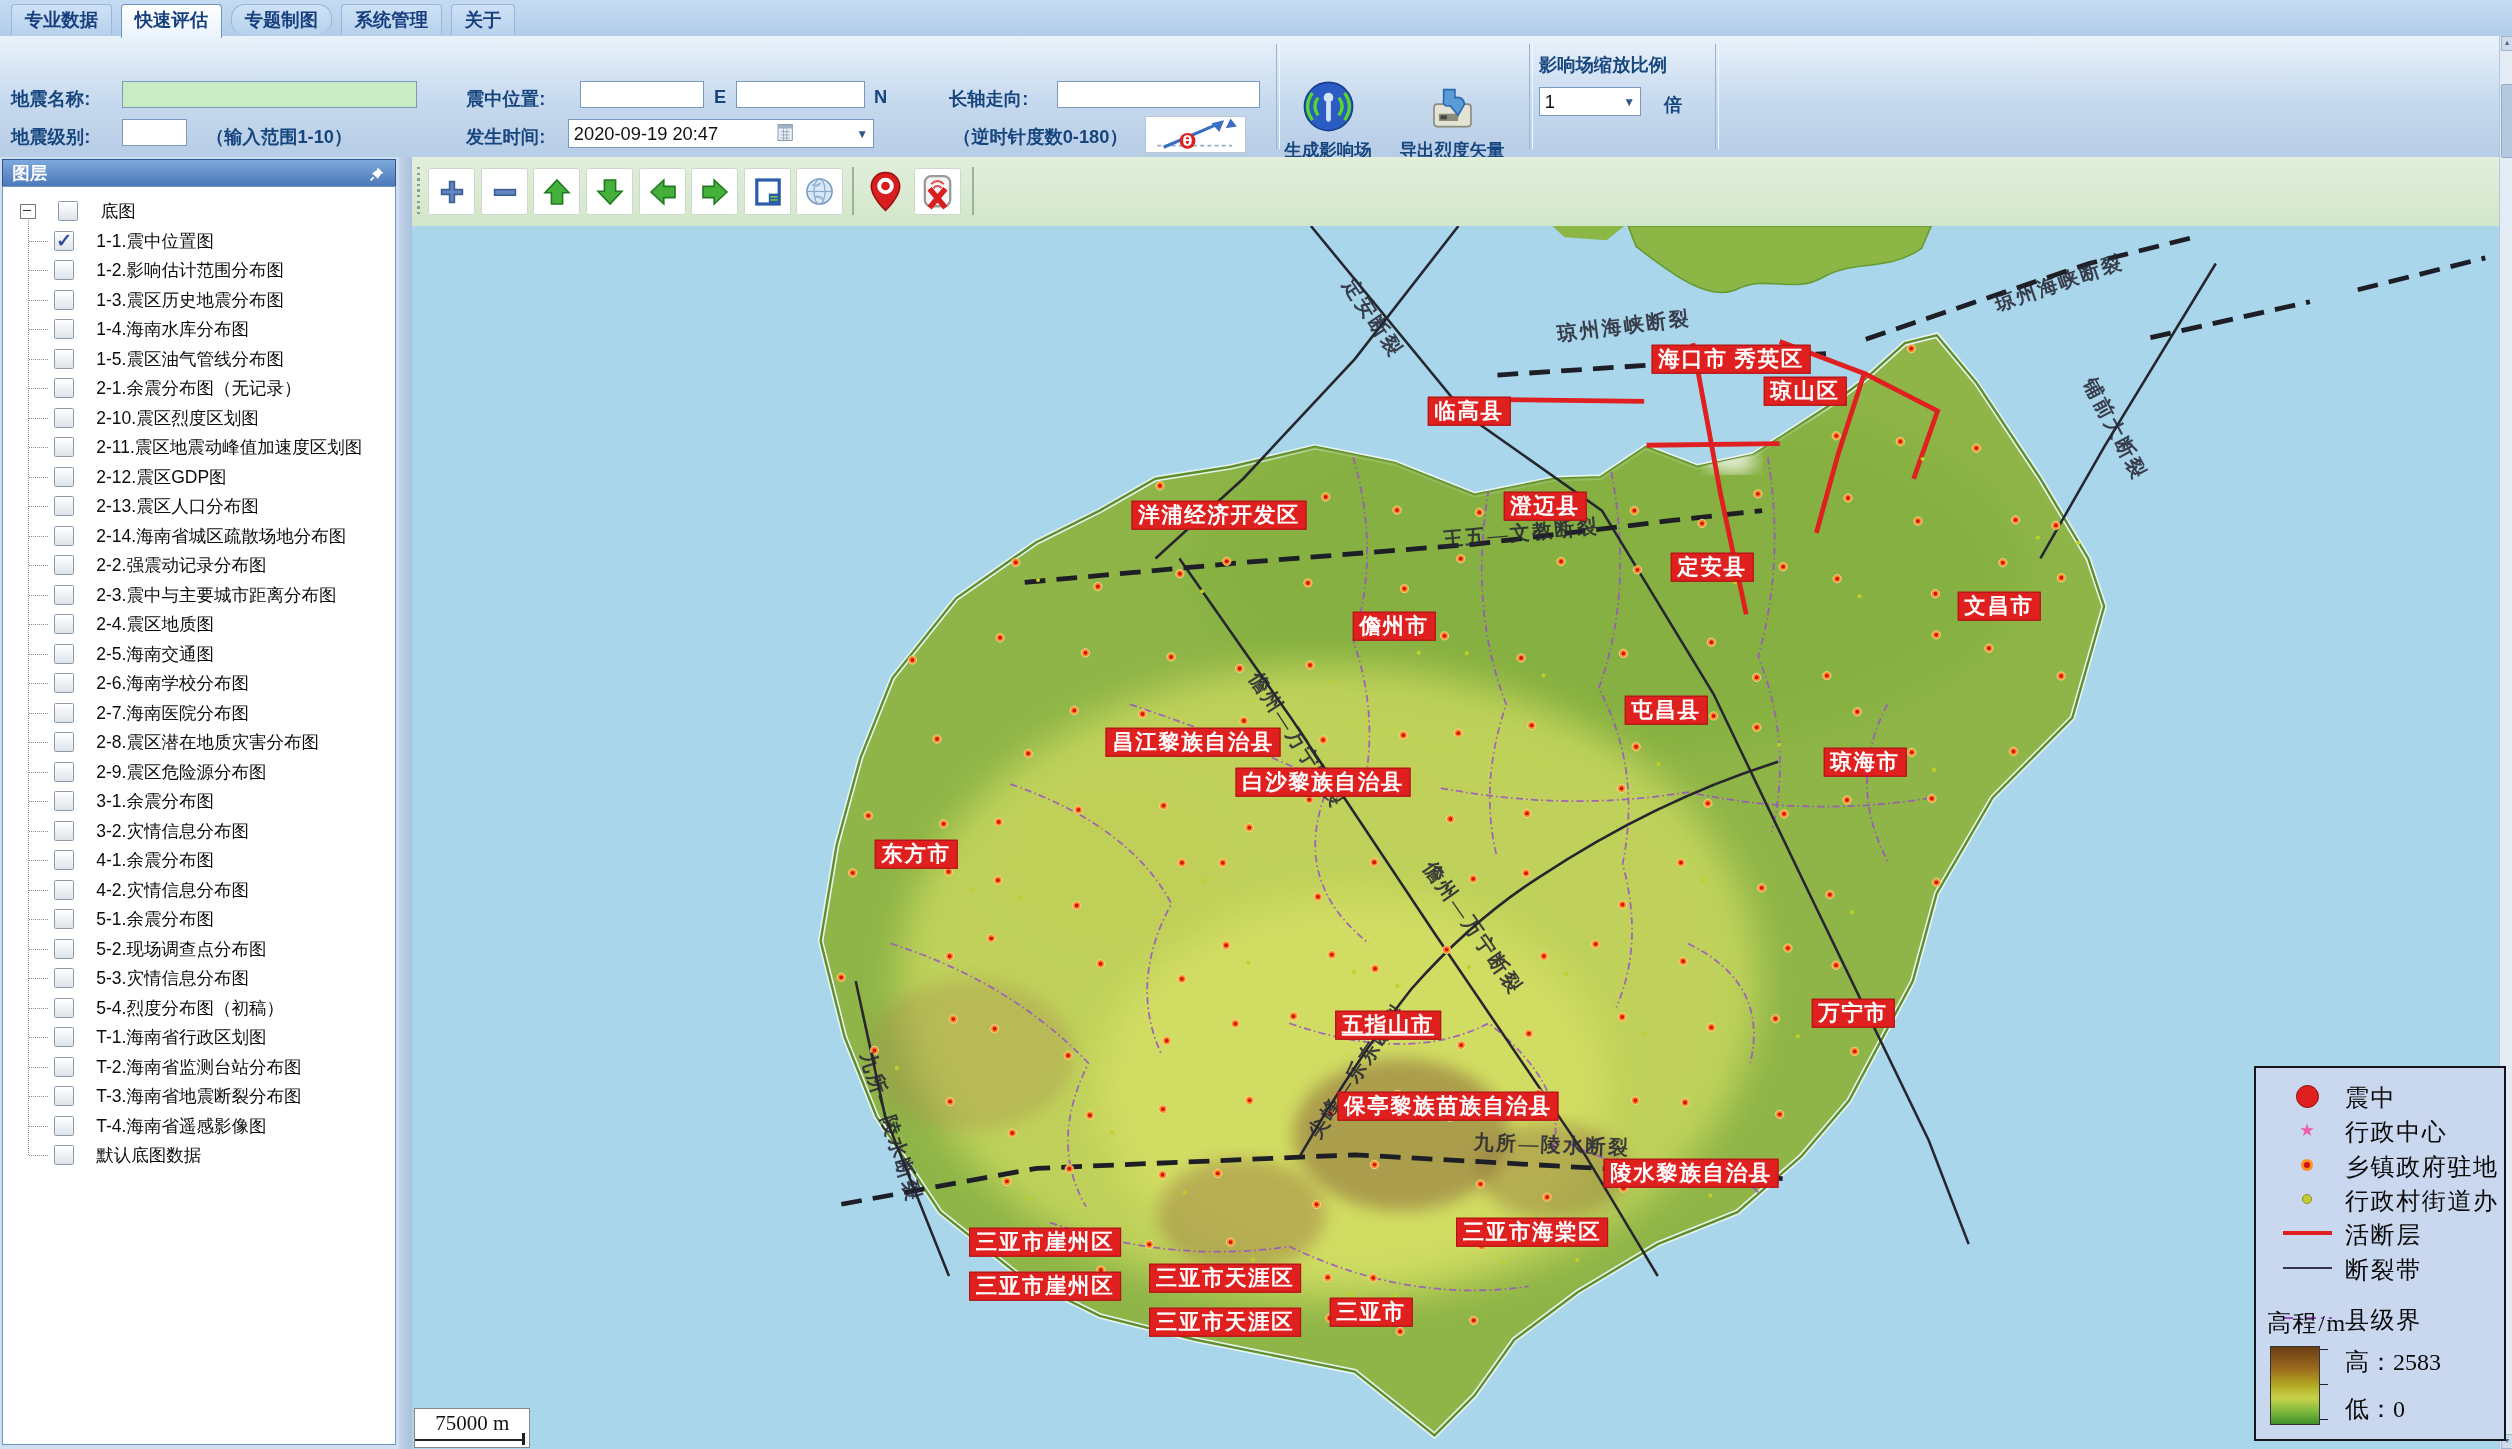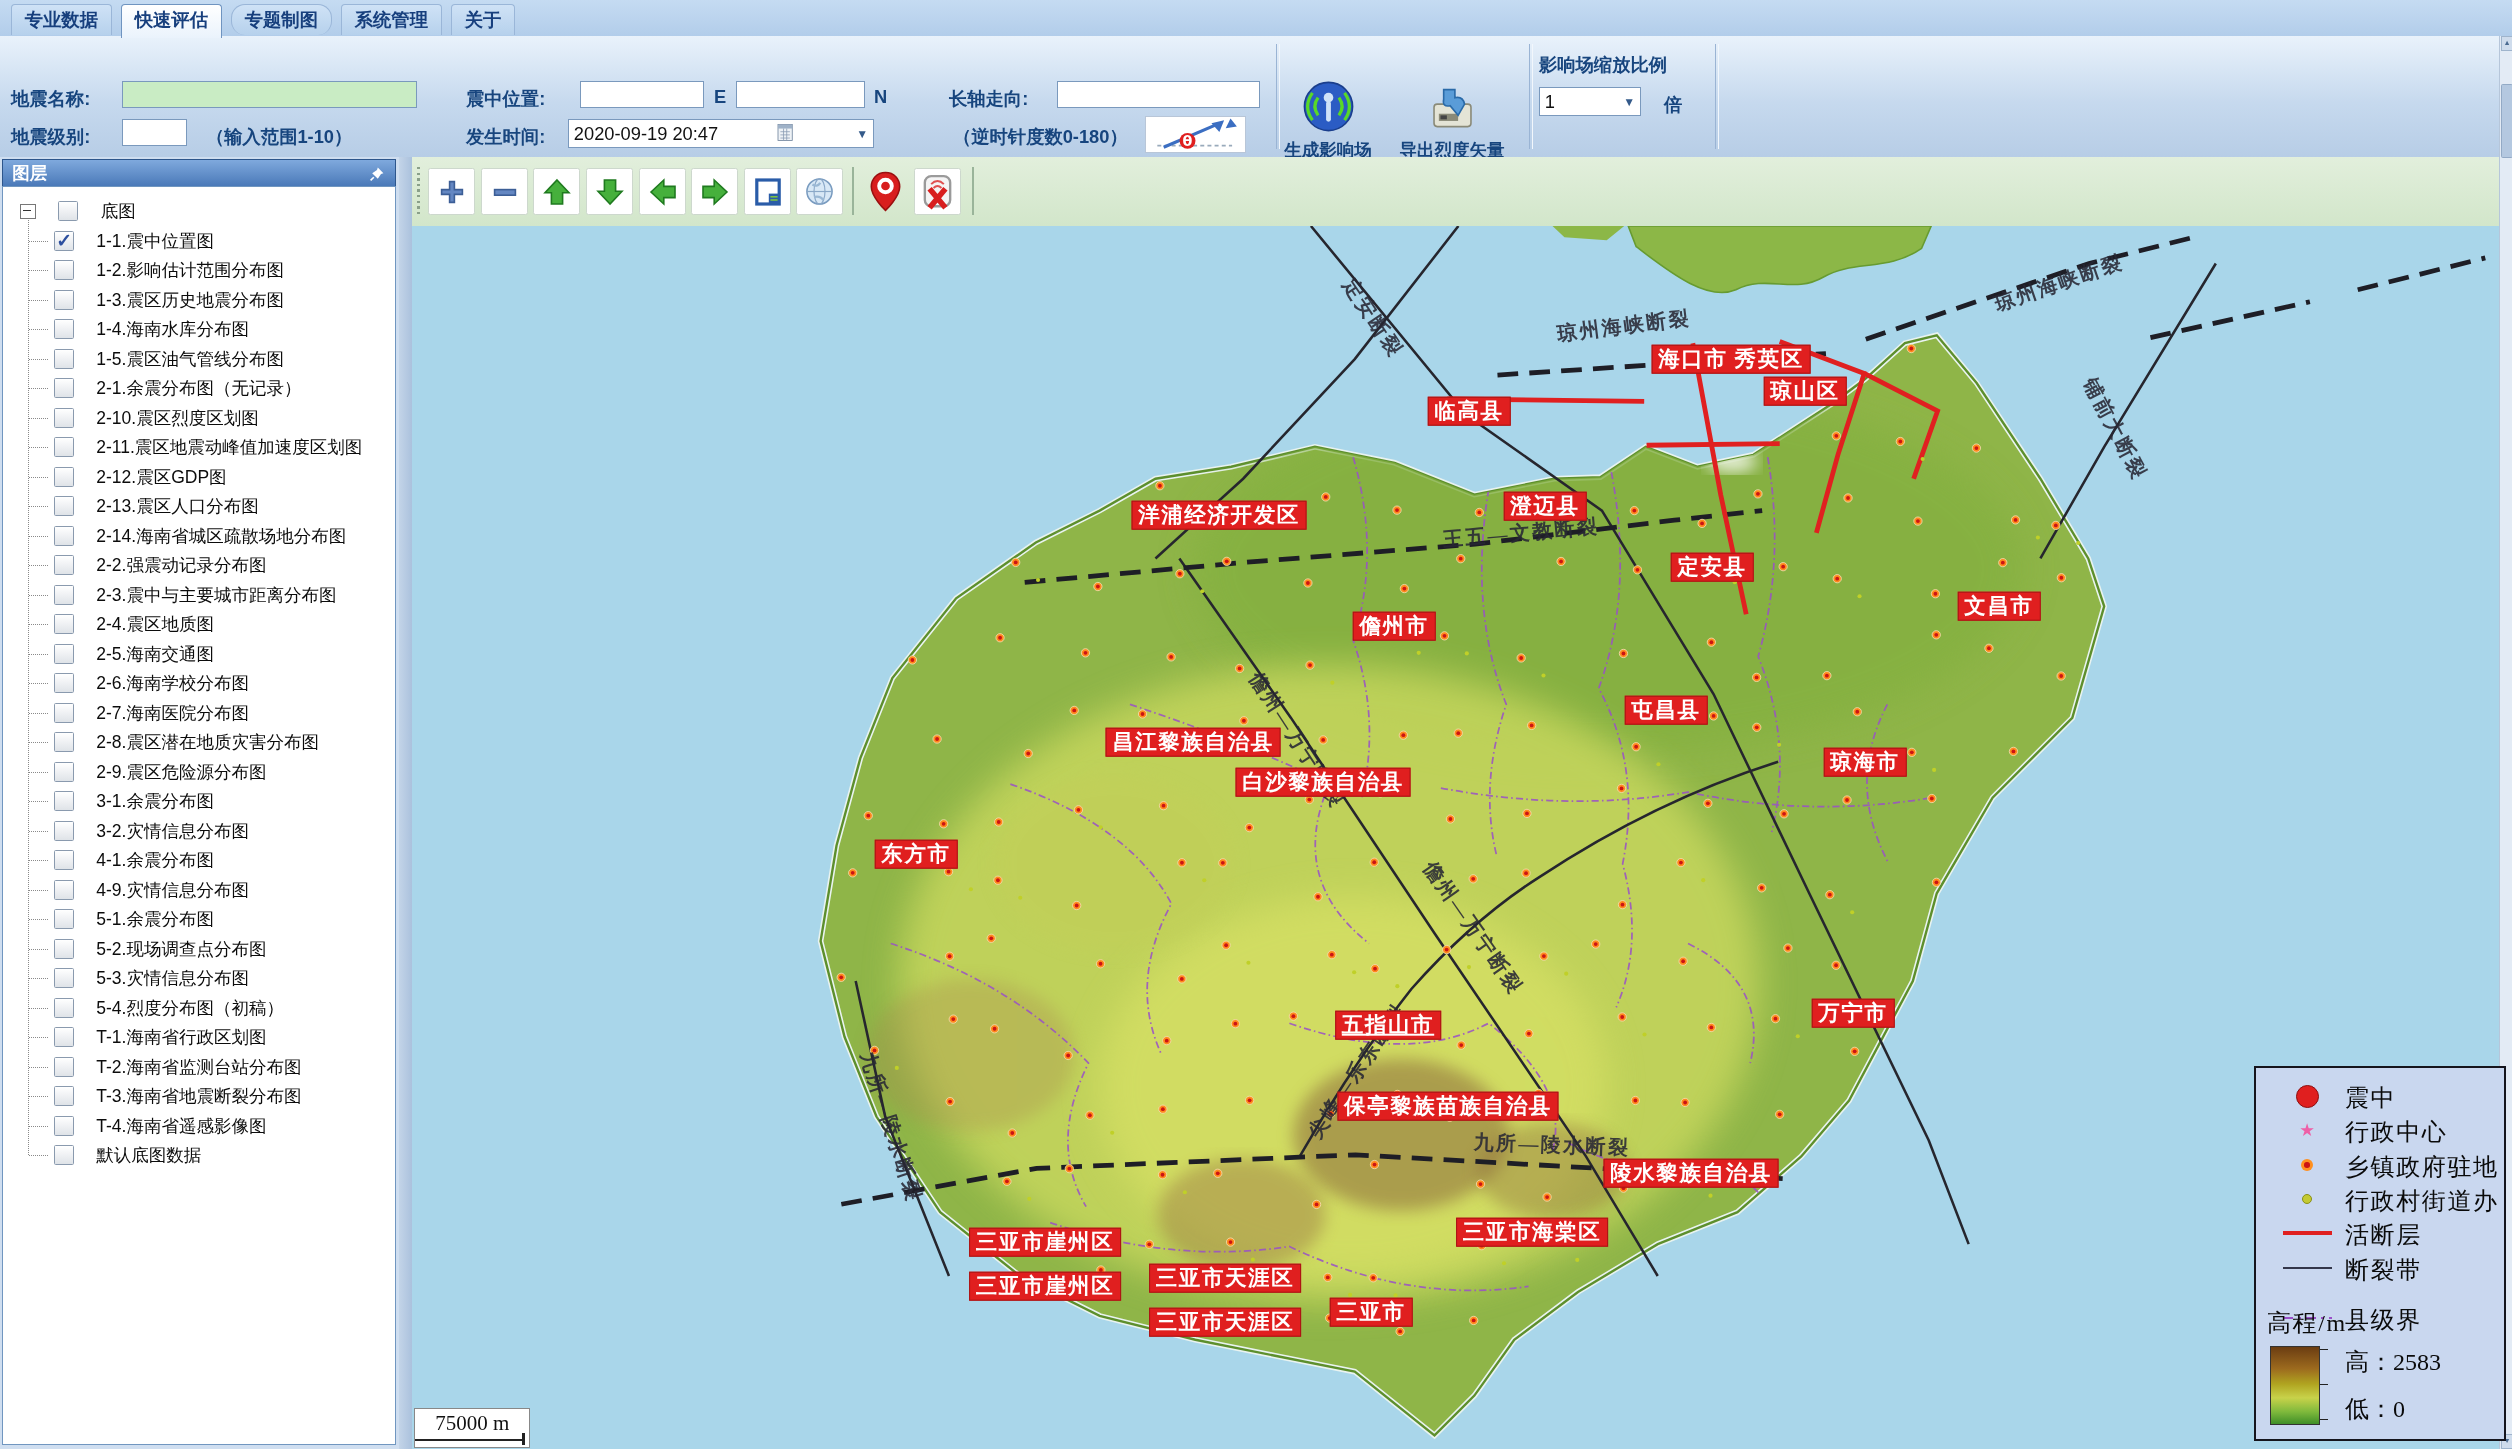--- a/index.html
+++ b/index.html
@@ -257,21 +257,21 @@
           <div class="trow child">
             <span class="cb"></span>
             <span>3-2.灾情信息分布图</span>
           </div>
           <div class="trow child">
             <span class="cb"></span>
             <span>4-1.余震分布图</span>
           </div>
           <div class="trow child">
             <span class="cb"></span>
-            <span>4-9.灾情信息分布图</span>
+            <span>4-2.灾情信息分布图</span>
           </div>
           <div class="trow child">
             <span class="cb"></span>
             <span>5-1.余震分布图</span>
           </div>
           <div class="trow child">
             <span class="cb"></span>
             <span>5-2.现场调查点分布图</span>
           </div>
           <div class="trow child">

